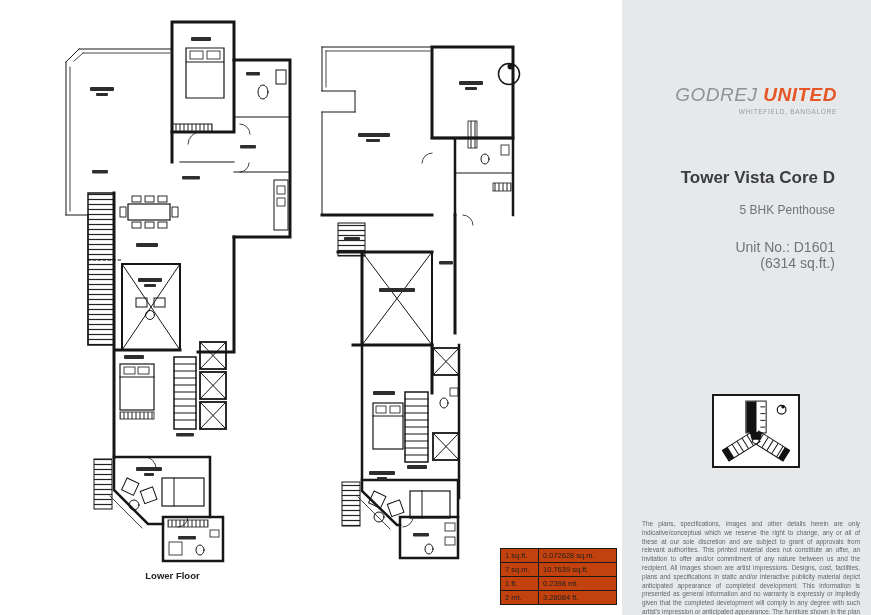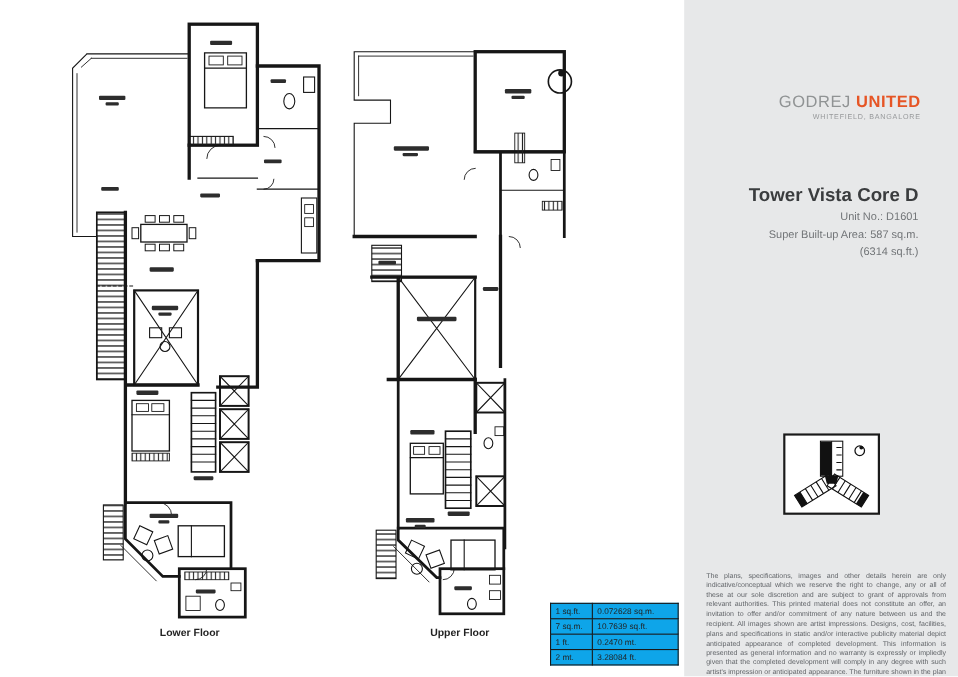--- a/index.html
+++ b/index.html
@@ -3,46 +3,46 @@
 <meta charset="utf-8">
 <style>
   * { margin:0; padding:0; box-sizing:border-box; }
   html,body { width:871px; height:615px; }
   body { font-family:"Liberation Sans", sans-serif; background:#ffffff; position:relative; overflow:hidden; }
   .canvas { position:absolute; inset:0; width:871px; height:615px; background:#ffffff; }
 
   
   .right-panel { position:absolute; left:622px; top:0; width:249px; height:615px; background:#e7e8e9; }
   .logo-block { position:absolute; top:84px; right:34px; text-align:right; }
-  .logo-line { font-size:15px; letter-spacing:0.5px; white-space:nowrap; }
+  .logo-line { font-size:19px; letter-spacing:0.5px; white-space:nowrap;font-style:italic; }
   .logo-godrej { color:#909394; font-weight:normal; }
   .logo-united { color:#e65525; font-weight:bold; }
   .logo-tagline { font-size:6.5px; letter-spacing:0.7px; color:#97999b; margin-top:2px; }
 
   .unit-block { position:absolute; top:168px; right:36px; text-align:right; }
-  .unit-tower { font-size:17px; font-weight:bold; color:#3a3c3e; margin-bottom:2px; }
+  .unit-tower { font-size:17px; font-weight:bold; color:#3a3c3e; margin-bottom:15px; }
   .unit-type { font-size:12px; color:#717477; margin-bottom:22px; }
-  .unit-line { font-size:10px; color:#717477; line-height:16px; }
+  .unit-line { font-size:14px; color:#717477; line-height:16px; }
 
   .keyplan { position:absolute; left:90px; top:394px; width:88px; height:74px; background:#ffffff; border:2px solid #1a1a1a; }
   .keyplan svg { display:block; width:100%; height:100%; }
 
   .disclaimer { position:absolute; left:20px; top:520px; width:218px; font-size:6.4px; line-height:8.8px; color:#63666a; text-align:justify; }
 
   
   .plan { position:absolute; }
   .plan svg { display:block; width:100%; height:100%; }
   .plan-lower { left:50px; top:12px; width:245px; height:555px; }
   .plan-upper { left:313px; top:33px; width:210px; height:535px; }
   .floor-label { position:absolute; top:570px; font-size:9.5px; font-weight:bold; color:#222; text-align:center; }
   .floor-label-lower { left:50px; width:245px; }
   .floor-label-upper { left:313px; width:210px; }
 
   
-  .conv-table { position:absolute; left:500px; top:548px; border-collapse:collapse; background:#0ea5e9; }
+  .conv-table { position:absolute; left:500px; top:548px; border-collapse:collapse; background:#c2410c; }
   .conv-table td { border:1px solid #1a1a1a; font-size:7.5px; color:#222; padding:2px 4px; white-space:nowrap; }
   .conv-table td.u { width:38px; }
   .conv-table td.v { width:78px; }
 </style>
 </head>
 <body>
 
 <div class="canvas">
 
   <div class="plan plan-lower">
@@ -231,57 +231,56 @@
         <rect x="94" y="432" width="20" height="4" rx="1"></rect>
         <rect x="56" y="438" width="26" height="4" rx="1"></rect>
           <rect x="64" y="444" width="10" height="3" rx="1"></rect>
         <rect x="100" y="500" width="16" height="3.5" rx="1"></rect>
         <rect x="31" y="204" width="16" height="3.5" rx="1"></rect>
       </g>
     </svg>
   </div>
 
   <div class="floor-label floor-label-lower">Lower Floor</div>
-  <div class="floor-label floor-label-upper">Upper Floor</div>
 
   <table class="conv-table">
     <tbody>
       <tr>
         <td class="u">1 sq.ft.</td>
         <td class="v">0.072628 sq.m.</td>
       </tr>
       <tr>
         <td class="u">7 sq.m.</td>
         <td class="v">10.7639 sq.ft.</td>
       </tr>
       <tr>
         <td class="u">1 ft.</td>
-        <td class="v">0.2470 mt.</td>
+        <td class="v">0.2398 mt.</td>
       </tr>
       <tr>
         <td class="u">2 mt.</td>
         <td class="v">3.28084 ft.</td>
       </tr>
     </tbody>
   </table>
 
   <div class="right-panel">
 
     <div class="logo-block">
       <div class="logo-line">
         <span class="logo-godrej">GODREJ</span>
         <span class="logo-united">UNITED</span>
       </div>
       <div class="logo-tagline">WHITEFIELD, BANGALORE</div>
     </div>
 
     <div class="unit-block">
       <div class="unit-tower">Tower Vista Core D</div>
+      <div class="unit-type">5 BHK Penthouse</div>
       <div class="unit-line">Unit No.: D1601</div>
-      <div class="unit-line">Super Built-up Area: 587 sq.m.</div>
       <div class="unit-line">(6314 sq.ft.)</div>
     </div>
 
     <div class="keyplan">
       <svg viewBox="0 0 87 70">
         <g stroke="#111" fill="none" stroke-width="1">
 
           <rect x="33" y="4" width="21" height="33"></rect>
           <line x1="43.5" y1="4" x2="43.5" y2="37"></line>
           <rect x="33.5" y="4.5" width="10" height="32" fill="#111" stroke="none"></rect>

